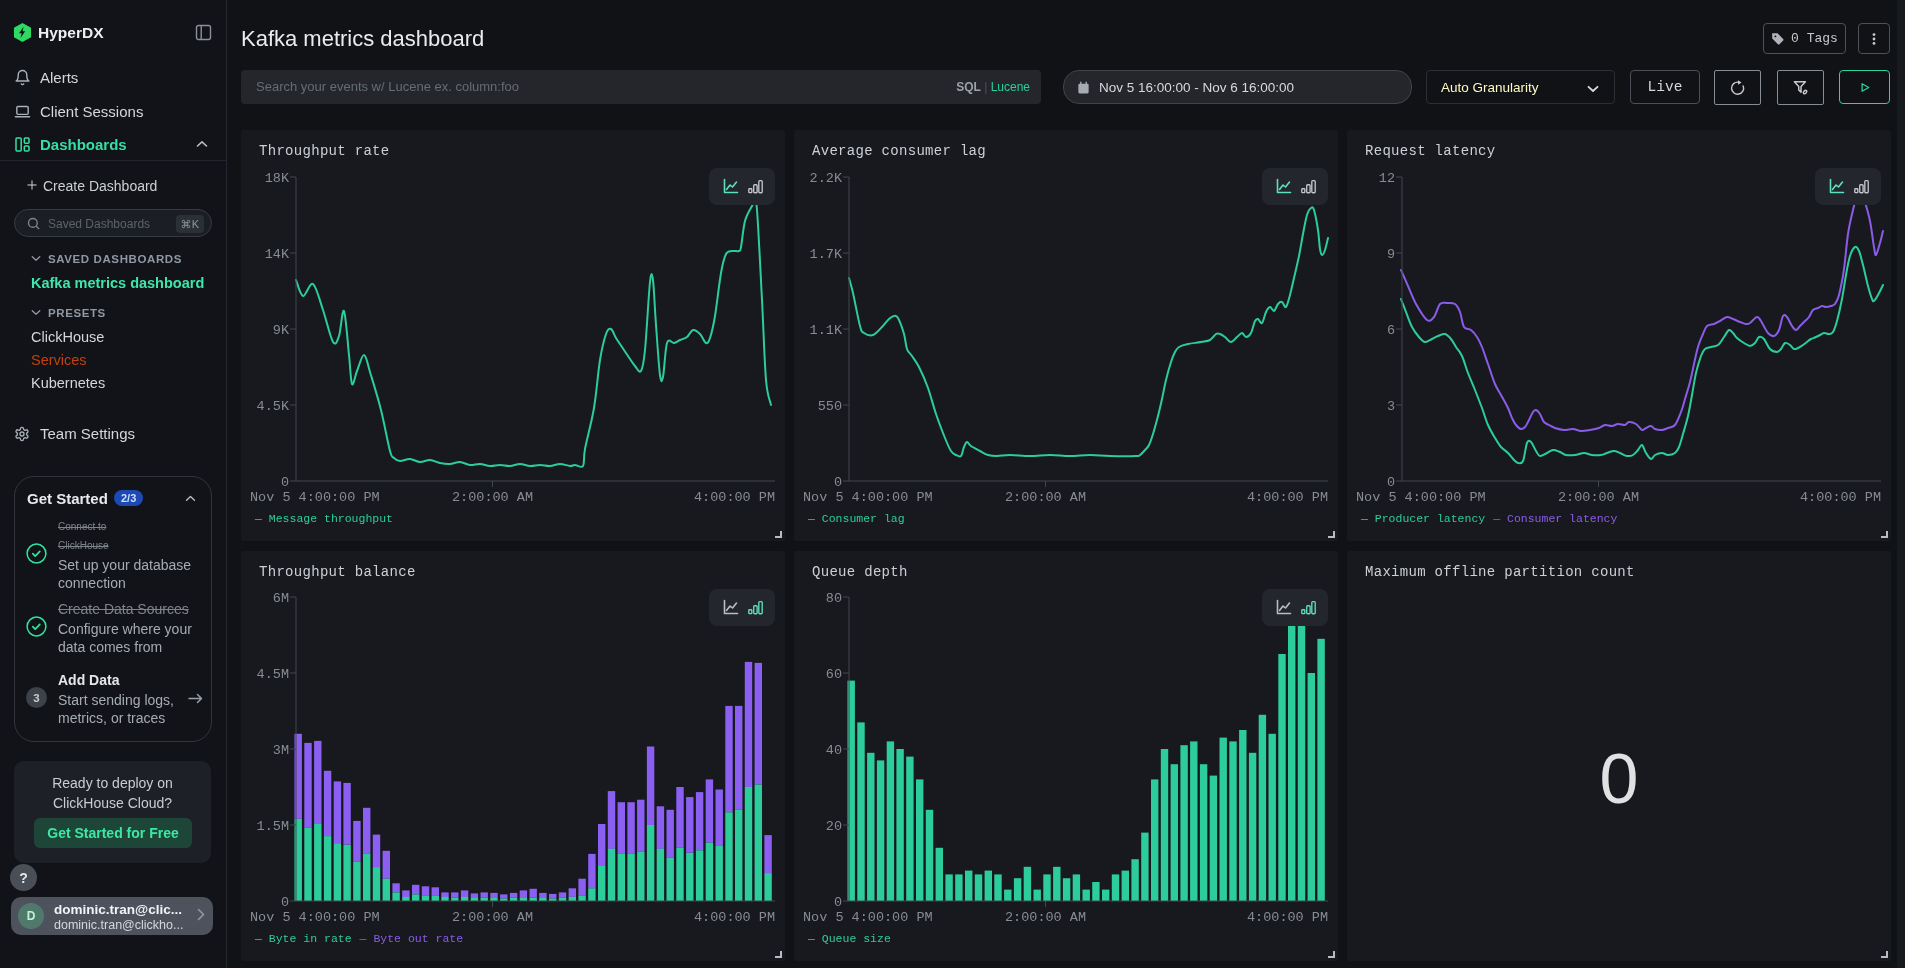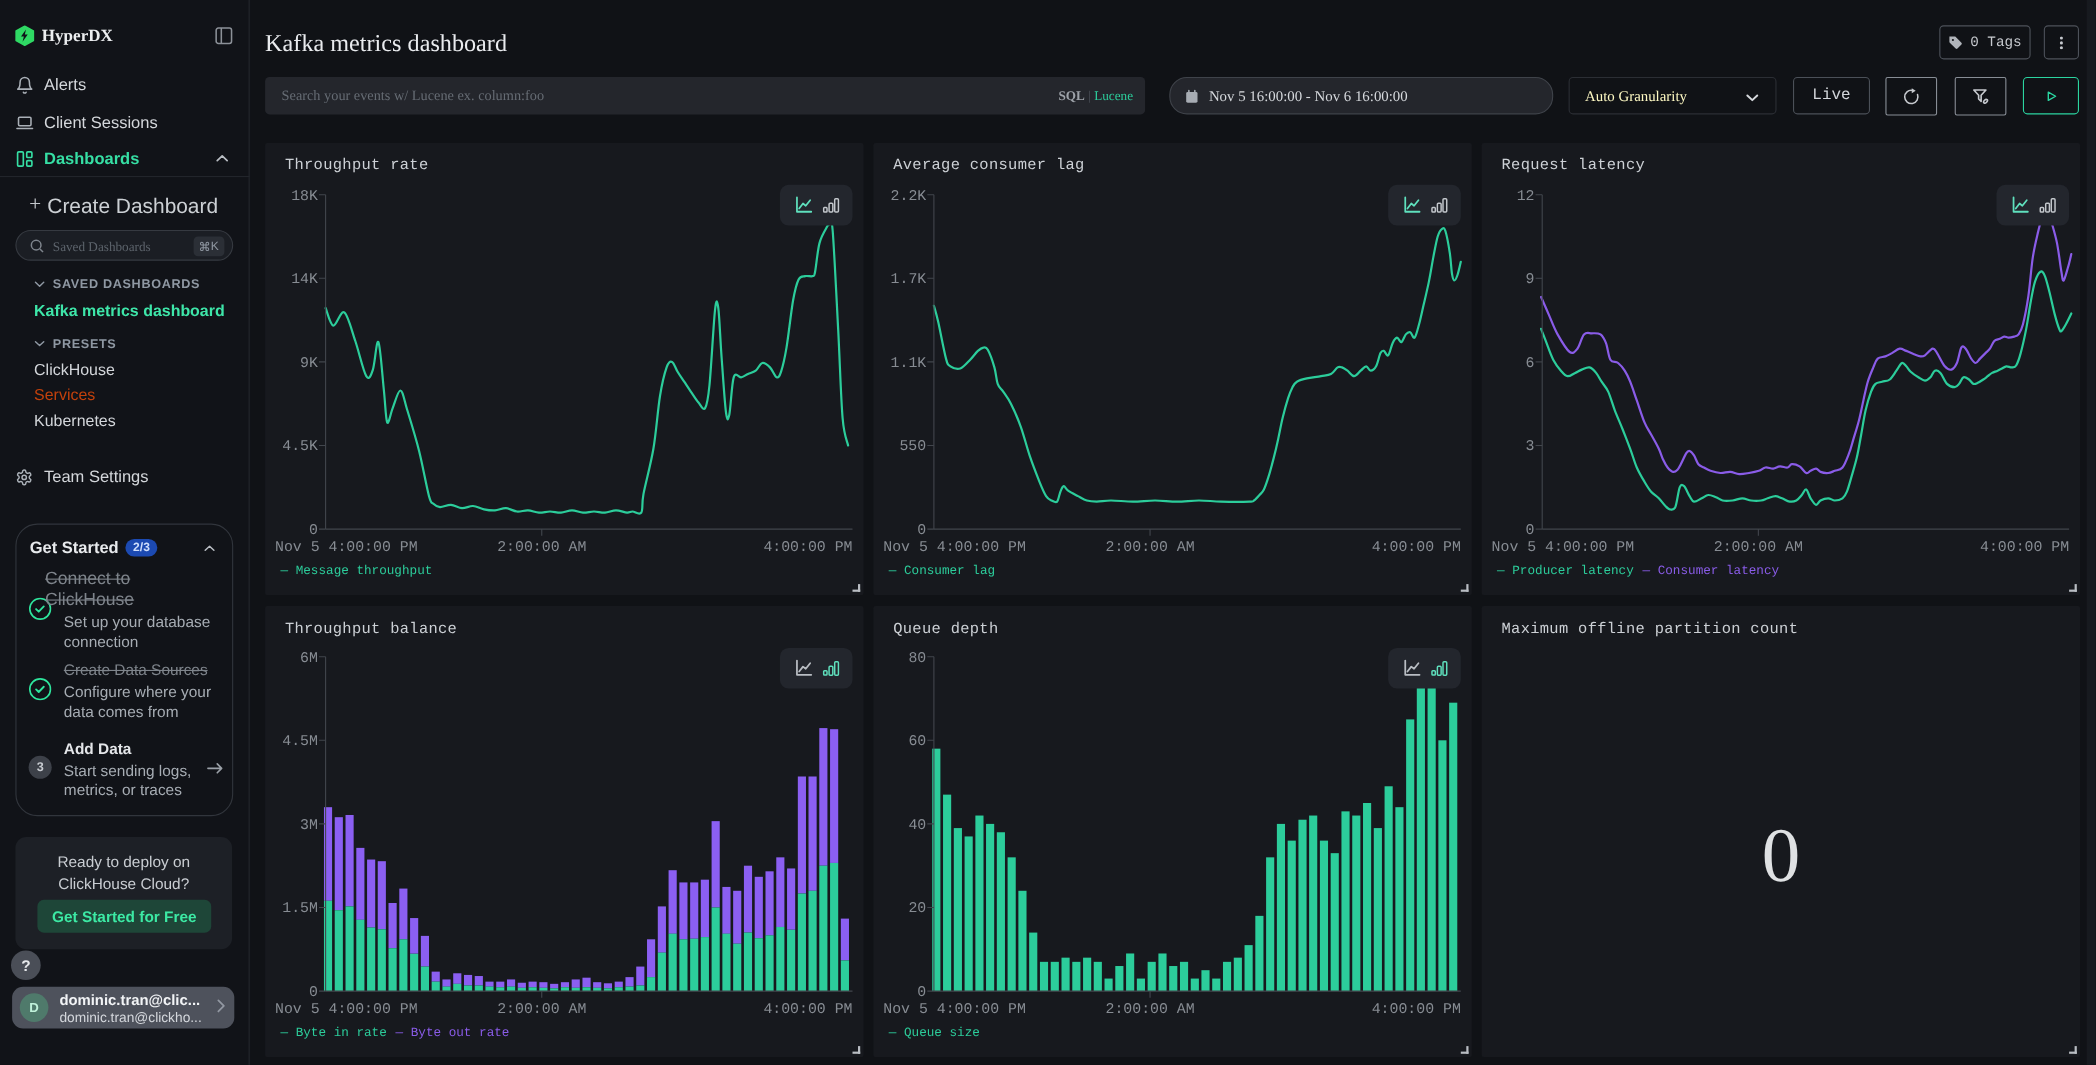--- a/index.html
+++ b/index.html
@@ -1,17 +1,17 @@
 <!DOCTYPE html>
 <html><head><meta charset="utf-8">
 <style>
 *{margin:0;padding:0;box-sizing:border-box}
 html,body{width:1905px;height:968px;overflow:hidden;background:#111318;font-family:"Liberation Sans",sans-serif}
 .abs{position:absolute}
-.mono{font-family:Liberation Serif, serif}
+.mono{font-family:Liberation Sans, sans-serif}
 #sidebar{position:absolute;left:0;top:0;width:227px;height:968px;background:#111318;border-right:1px solid #24272d}
 .navitem{position:absolute;left:40px;font-size:15px;color:#d4d7db}
 .icon{position:absolute;left:14px}
 #main{position:absolute;left:228px;top:0;width:1677px;height:968px;background:#101216}
 .panel{position:absolute;background:#17191e;border-radius:2px}
 .ptitle{position:absolute;left:18px;top:13px;font-family:"Liberation Mono",monospace;font-size:14px;color:#ccd0d5;letter-spacing:0.3px}
 .toggle{position:absolute;width:66px;height:37px;background:#23262d;border-radius:8px;display:flex;align-items:center;justify-content:center;gap:7px}
 .handle{position:absolute;right:3px;bottom:3px;width:7px;height:7px;border-right:2px solid #b9bdc3;border-bottom:2px solid #b9bdc3}
 .btn{position:absolute;border:1px solid #4d525a;border-radius:4px;background:transparent;display:flex;align-items:center;justify-content:center;font-family:"Liberation Mono",monospace}
 .cardtext{font-size:14px;color:#a6acb3}
@@ -50,21 +50,21 @@
   <div class="navitem" style="top:136px;color:#36dfa4;font-weight:bold">Dashboards</div>
   <svg class="abs" style="left:196px;top:140px" width="12" height="8" viewBox="0 0 12 8" fill="none" stroke="#b9bdc3" stroke-width="1.6" stroke-linecap="round" stroke-linejoin="round">
       <path d="M1.5 6 L6 1.8 L10.5 6"></path>
     </svg>
   <div class="abs" style="left:0;top:160px;width:227px;border-top:1px solid #22252b"></div>
 
   <svg class="abs" style="left:27px;top:180px" width="10" height="10" viewBox="0 0 11 11" stroke="#c3c7cc" stroke-width="1.2">
       <line x1="5.5" y1="0.5" x2="5.5" y2="10.5"></line>
       <line x1="0.5" y1="5.5" x2="10.5" y2="5.5"></line>
     </svg>
-  <div class="abs" style="left:43px;top:178px;font-size:19px;color:#ccd0d4">Create Dashboard</div>
+  <div class="abs" style="left:43px;top:178px;font-size:14px;color:#ccd0d4">Create Dashboard</div>
 
   <div class="abs" style="left:14px;top:209px;width:198px;height:28px;background:#1b1e24;border:1px solid #363a41;border-radius:14px">
     <svg class="abs" style="left:11px;top:6px" width="15" height="15" viewBox="0 0 24 24" fill="none" stroke="#7e848c" stroke-width="2.2">
         <circle cx="11" cy="11" r="7"></circle>
         <line x1="16.5" y1="16.5" x2="21" y2="21"></line>
       </svg>
     <div class="abs mono" style="left:33px;top:7px;font-size:12px;color:#5c636b">Saved Dashboards</div>
     <div class="abs" style="right:7px;top:4.5px;height:18px;background:#2b2f36;border-radius:4px;padding:2px 5px;display:flex;align-items:center;gap:1px">
       <svg width="10" height="10" viewBox="0 0 24 24" fill="none" stroke="#8f97a1" stroke-width="2.2">
           <path d="M15 6v12a3 3 0 1 0 3-3H6a3 3 0 1 0 3 3V6a3 3 0 1 0-3 3h12a3 3 0 1 0-3-3"></path>
@@ -95,21 +95,21 @@
   <div class="abs" style="left:14px;top:476px;width:198px;height:266px;border:1px solid #31353c;border-radius:20px">
     <div class="abs" style="left:12px;top:13px;font-size:15px;font-weight:bold;color:#e8eaed">Get Started</div>
     <div class="abs" style="left:99px;top:13px;background:#1c4ab2;border-radius:9px;padding:2px 7px;font-size:11px;font-weight:bold;color:#cfdefc">2/3</div>
     <svg class="abs" style="left:170px;top:18px" width="11" height="7" viewBox="0 0 12 8" fill="none" stroke="#b9bdc3" stroke-width="1.6" stroke-linecap="round" stroke-linejoin="round">
         <path d="M1.5 6 L6 1.8 L10.5 6"></path>
       </svg>
     <svg class="abs" style="left:11px;top:66px" width="21" height="21" viewBox="0 0 21 21" fill="none">
         <circle cx="10.5" cy="10.5" r="9.4" stroke="#2ee59d" stroke-width="1.5"></circle>
         <path d="M6.8 10.7l2.4 2.4 4.6-4.8" stroke="#2ee59d" stroke-width="1.7" fill="none" stroke-linecap="round" stroke-linejoin="round"></path>
       </svg>
-    <div class="abs strike" style="left:26px;top:40px;font-size:16px;line-height:19px">Connect to<br>ClickHouse</div>
+    <div class="abs strike" style="left:43px;top:40px;font-size:10px;line-height:19px">Connect to<br>ClickHouse</div>
     <div class="abs cardtext" style="left:43px;top:79px;line-height:18px">Set up your database<br>connection</div>
     <svg class="abs" style="left:11px;top:139px" width="21" height="21" viewBox="0 0 21 21" fill="none">
         <circle cx="10.5" cy="10.5" r="9.4" stroke="#2ee59d" stroke-width="1.5"></circle>
         <path d="M6.8 10.7l2.4 2.4 4.6-4.8" stroke="#2ee59d" stroke-width="1.7" fill="none" stroke-linecap="round" stroke-linejoin="round"></path>
       </svg>
     <div class="abs strike" style="left:43px;top:124px;font-size:14px">Create Data Sources</div>
     <div class="abs cardtext" style="left:43px;top:143px;line-height:18px">Configure where your<br>data comes from</div>
     <div class="abs" style="left:11px;top:210px;width:21px;height:21px;border-radius:50%;background:#3d4149;color:#c9cdd2;font-size:11.5px;font-weight:bold;display:flex;align-items:center;justify-content:center">3</div>
     <div class="abs" style="left:43px;top:195px;font-size:14px;font-weight:bold;color:#e4e6e9">Add Data</div>
     <div class="abs cardtext" style="left:43px;top:214px;line-height:18px">Start sending logs,<br>metrics, or traces</div>

